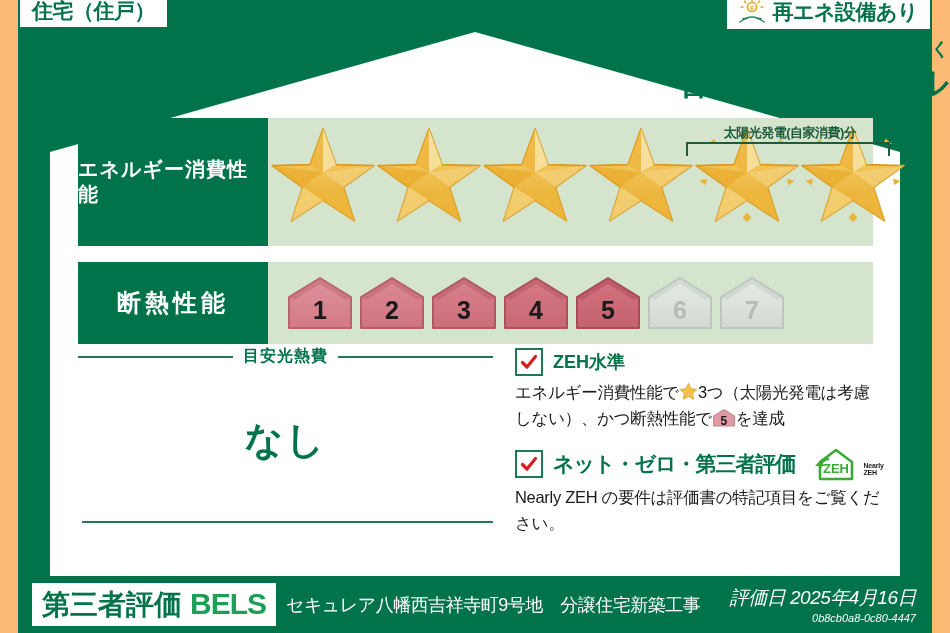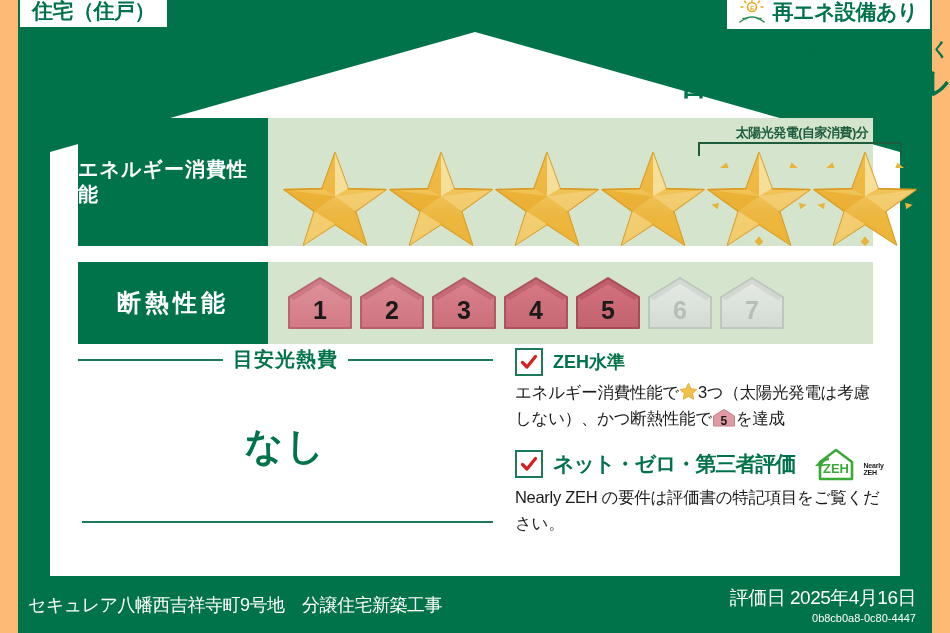--- a/index.html
+++ b/index.html
@@ -68,21 +68,21 @@
     background:#d5e4cd;
   }
   .row-label{
     background:#00734a;color:#ffffff;
     display:flex;flex-direction:column;align-items:center;justify-content:center;
     font-weight:bold;flex:0 0 auto;
   }
 
   #row-energy{left:78px;top:118px;width:795px;height:128px;}
   #row-energy .row-label{width:190px;font-size:20px;line-height:1.25;letter-spacing:1px;}
-  .stars-area{position:relative;flex:1;display:flex;align-items:flex-end;padding-left:12px;}
+  .stars-area{position:relative;flex:1;display:flex;align-items:flex-start;}
   .star{width:110px;height:104px;flex:0 0 auto;margin-right:-4px;position:relative;}
   .star svg{display:block;width:100%;height:100%;}
   .star-note{
     position:absolute;right:14px;top:6px;width:200px;text-align:center;
     font-size:13px;color:#1d5c3c;font-weight:bold;letter-spacing:-0.5px;
   }
   .star-bracket{
     position:absolute;right:14px;top:24px;width:200px;height:12px;
     border:2px solid #1d5c3c;border-bottom:none;
   }
@@ -99,21 +99,21 @@
     position:relative;z-index:2;font-size:25px;font-weight:bold;
     padding-bottom:6px;
   }
   .house.on span{color:#1a1a1a;}
   .house.off span{color:#b4bdb6;}
 
   
   .cost-block{position:absolute;left:78px;top:346px;width:415px;height:185px;}
   .cost-head{
     display:flex;align-items:center;gap:10px;
-    color:#00734a;font-weight:bold;font-size:20px;letter-spacing:1px;
+    color:#00734a;font-weight:bold;font-size:16px;letter-spacing:1px;
   }
   .cost-head .rule{flex:1;height:2px;background:#1d7a57;}
   .cost-value{
     text-align:center;color:#00734a;font-weight:bold;font-size:38px;
     margin-top:48px;letter-spacing:2px;
   }
   .cost-foot{
     position:absolute;left:4px;right:0;bottom:8px;height:2px;background:#1d7a57;
   }
 
@@ -158,21 +158,21 @@
     background:#ffffff;margin-left:14px;padding:3px 10px 2px 10px;
     display:flex;align-items:baseline;gap:8px;
   }
   .bels-jp{font-size:28px;font-weight:bold;color:#00734a;letter-spacing:0px;}
   .bels-en{font-size:30px;font-weight:bold;color:#1f9e57;letter-spacing:-1px;}
   .footer-name{
     color:#ffffff;font-size:18px;margin-left:10px;letter-spacing:-0.5px;
     white-space:nowrap;
   }
   .footer-right{
-    margin-left:auto;margin-right:16px;text-align:right;color:#ffffff;
+    margin-left:auto;margin-right:16px;text-align:right;color:#ffffff;font-style:italic;
   }
   .footer-date{font-size:19px;letter-spacing:-0.5px;}
   .footer-id{font-size:11px;letter-spacing:0px;margin-top:1px;}
 </style>
 </head>
 <body>
 
 <div class="label-root">
 
   <div class="frame-green"></div>
@@ -491,20 +491,24 @@
             <span>ZEH</span>
           </span>
         </span>
       </div>
       <div class="check-body">Nearly ZEH の要件は評価書の特記項目をご覧ください。</div>
     </div>
 
   </div>
 
   <div class="footer">
+    <div class="bels-badge">
+      <span class="bels-jp">第三者評価</span>
+      <span class="bels-en">BELS</span>
+    </div>
     <div class="footer-name">セキュレア八幡西吉祥寺町9号地　分譲住宅新築工事</div>
     <div class="footer-right">
       <div class="footer-date">評価日 2025年4月16日</div>
       <div class="footer-id">0b8cb0a8-0c80-4447</div>
     </div>
   </div>
 
 </div>
 
 </body></html>

